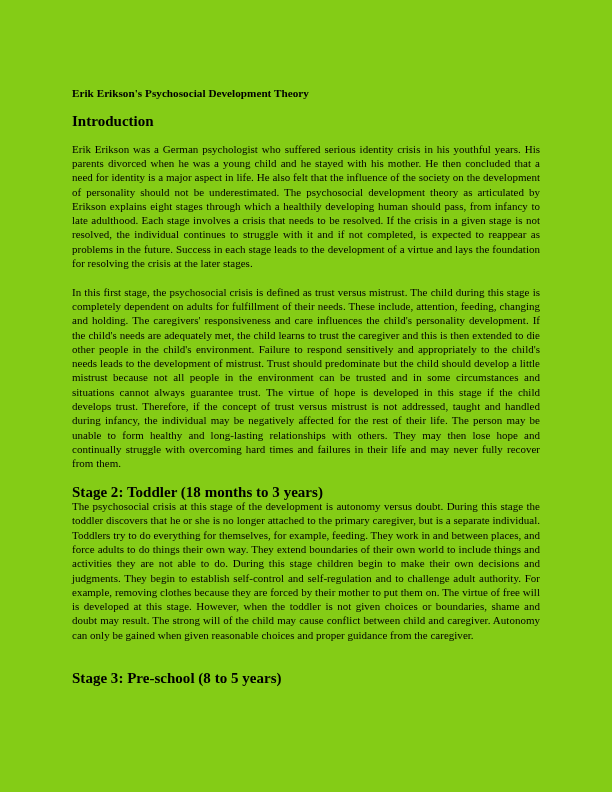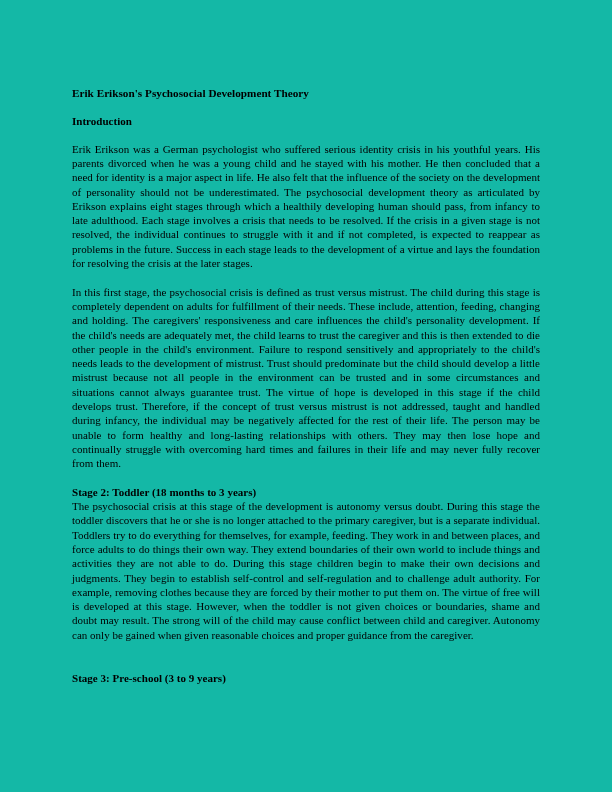--- a/index.html
+++ b/index.html
@@ -13,35 +13,35 @@
     font-family: "Liberation Serif", "DejaVu Serif", serif;
     color: #000000;
     overflow: hidden;
   }
   .page {
     position: relative;
     width: 612px;
     height: 792px;
     box-sizing: border-box;
     padding: 86px 72px 72px 72px;
-    background: #14b8a6;
+    background: #84cc16;
   }
   .doc-body {
     width: 468px;
   }
   .doc-title {
     font-size: 11.2px;
     font-weight: bold;
     line-height: 14.3px;
     margin: 0 0 13.5px 0;
     text-align: left;
     letter-spacing: 0.02px;
   }
   .section-heading {
-    font-size: 11px;
+    font-size: 15px;
     font-weight: bold;
     line-height: 14.3px;
     margin: 0;
     text-align: left;
     letter-spacing: 0.02px;
   }
   .para {
     font-size: 11px;
     line-height: 14.3px;
     margin: 0;
@@ -74,17 +74,17 @@
     <p class="para">In this first stage, the psychosocial crisis is defined as trust versus mistrust. The child during this stage is completely dependent on adults for fulfillment of their needs. These include, attention, feeding, changing and holding. The caregivers' responsiveness and care influences the child's personality development. If the child's needs are adequately met, the child learns to trust the caregiver and this is then extended to die other people in the child's environment. Failure to respond sensitively and appropriately to the child's needs leads to the development of mistrust. Trust should predominate but the child should develop a little mistrust because not all people in the environment can be trusted and in some circumstances and situations cannot always guarantee trust. The virtue of hope is developed in this stage if the child develops trust. Therefore, if the concept of trust versus mistrust is not addressed, taught and handled during infancy, the individual may be negatively affected for the rest of their life. The person may be unable to form healthy and long-lasting relationships with others. They may then lose hope and continually struggle with overcoming hard times and failures in their life and may never fully recover from them.</p>
 
     <div class="gap-line"></div>
 
     <h2 class="section-heading">Stage 2: Toddler (18 months to 3 years)</h2>
 
     <p class="para">The psychosocial crisis at this stage of the development is autonomy versus doubt. During this stage the toddler discovers that he or she is no longer attached to the primary caregiver, but is a separate individual. Toddlers try to do everything for themselves, for example, feeding. They work in and between places, and force adults to do things their own way. They extend boundaries of their own world to include things and activities they are not able to do. During this stage children begin to make their own decisions and judgments. They begin to establish self-control and self-regulation and to challenge adult authority. For example, removing clothes because they are forced by their mother to put them on. The virtue of free will is developed at this stage. However, when the toddler is not given choices or boundaries, shame and doubt may result. The strong will of the child may cause conflict between child and caregiver. Autonomy can only be gained when given reasonable choices and proper guidance from the caregiver.</p>
 
     <div class="gap-double"></div>
 
-    <h2 class="section-heading">Stage 3: Pre-school (3 to 9 years)</h2>
+    <h2 class="section-heading">Stage 3: Pre-school (8 to 5 years)</h2>
 
 
   </div>
 </div>
 
 </body></html>

